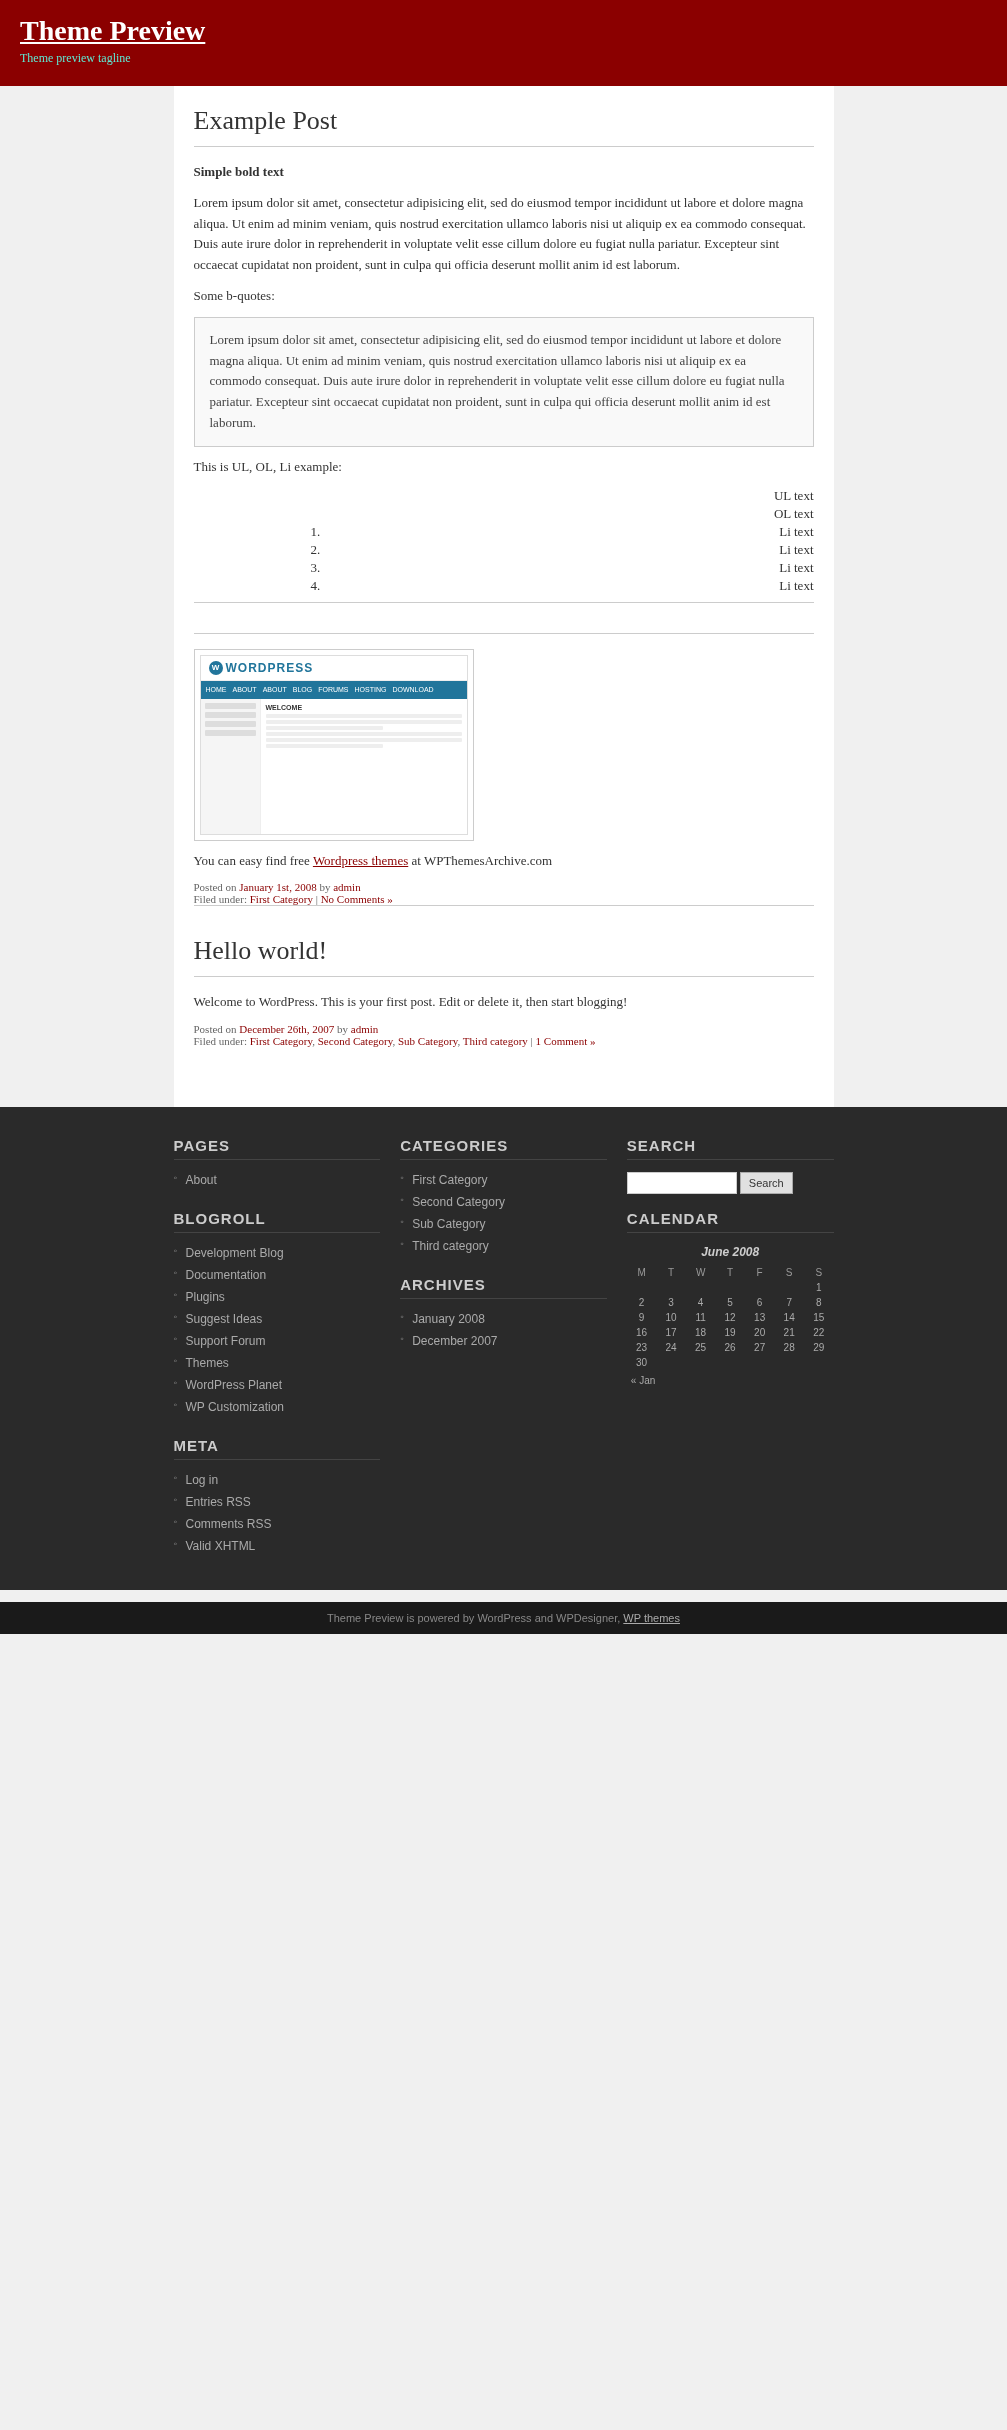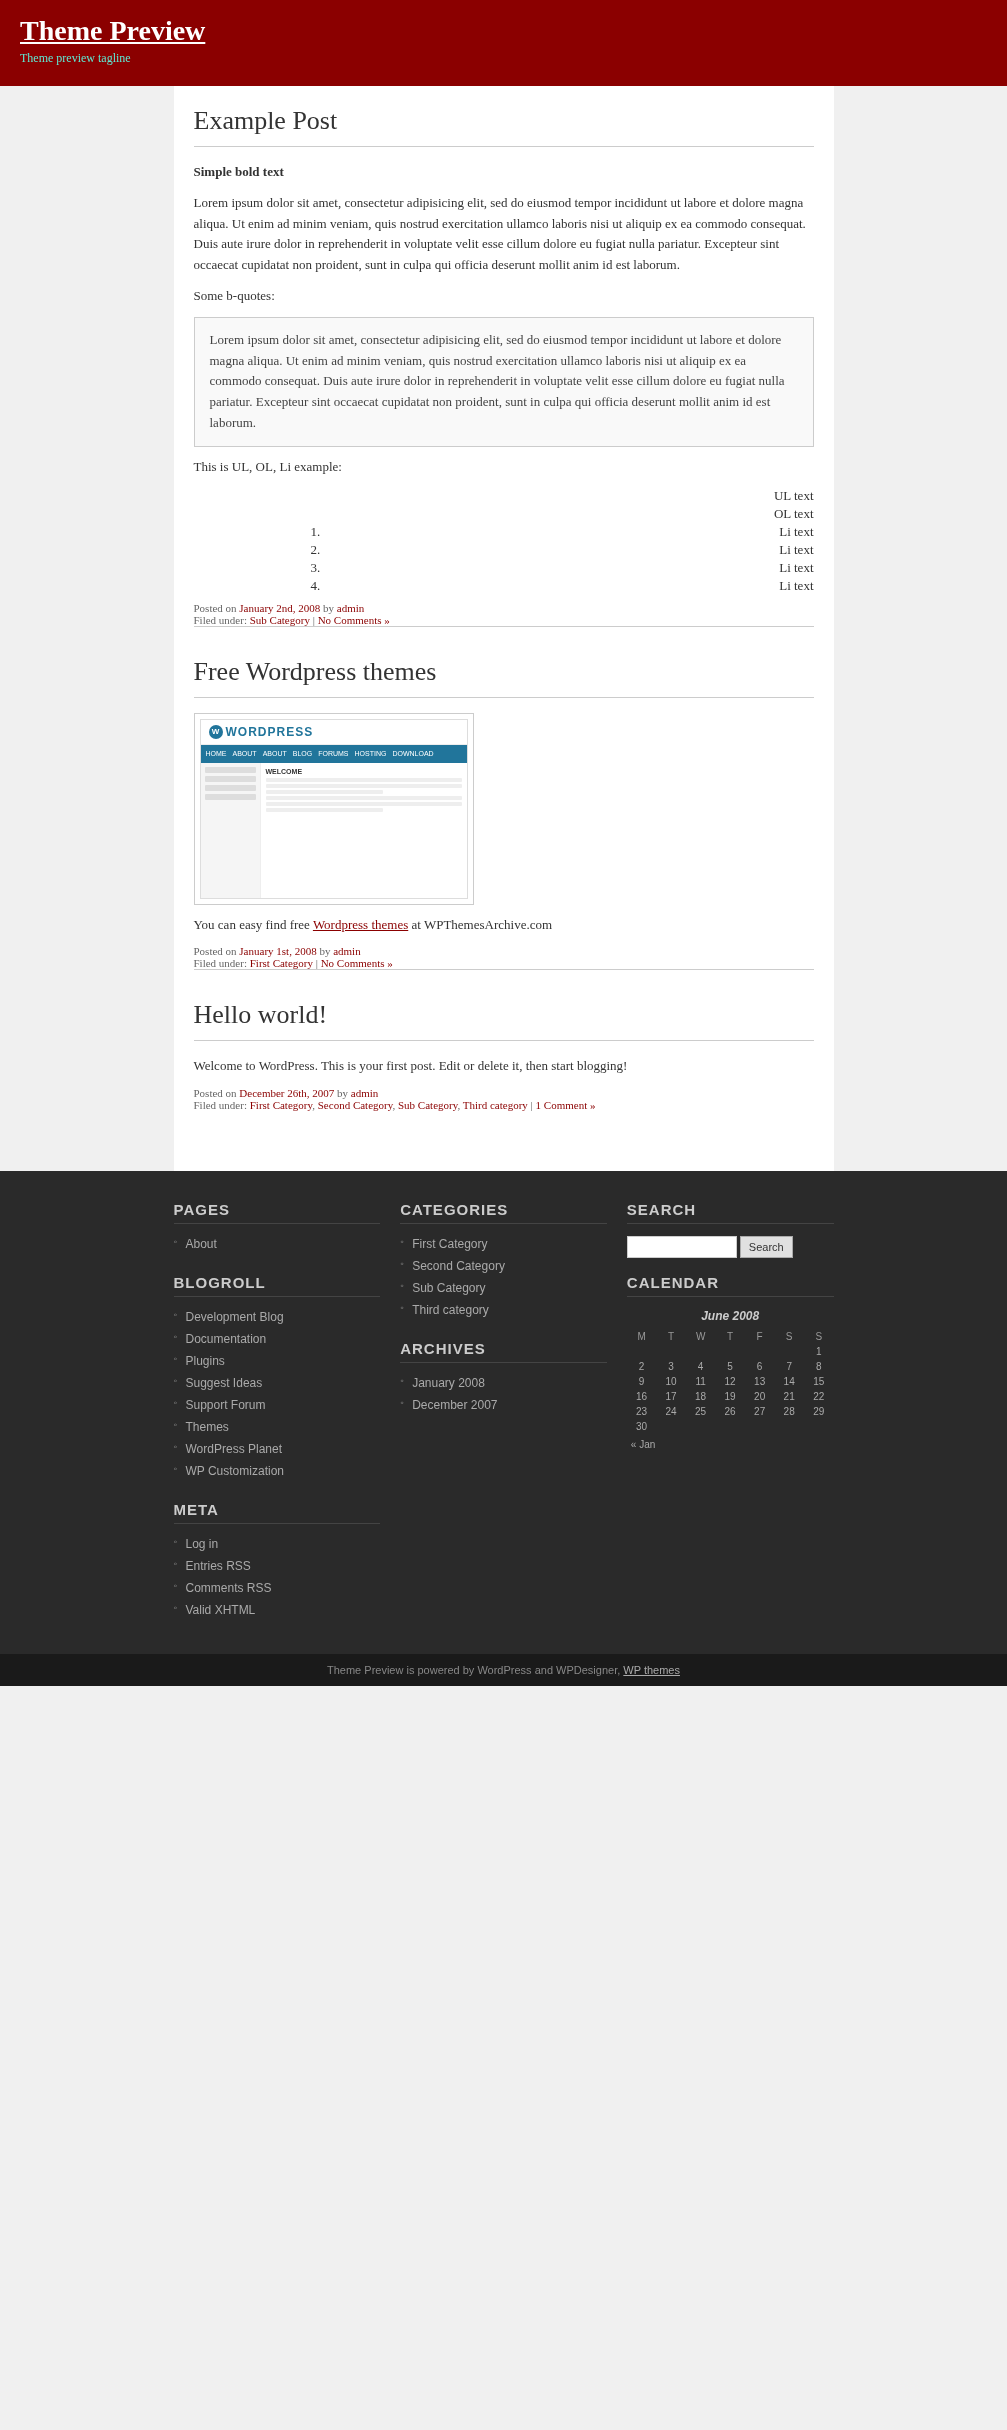--- a/index.html
+++ b/index.html
@@ -62,21 +62,21 @@
     
     .calendar { margin-top: 10px; font-family: Arial, sans-serif; font-size: 11px; color: #ccc; }
     .calendar-title { text-align: center; color: #ccc; font-weight: bold; font-size: 12px; margin-bottom: 6px; font-style: italic; }
     .calendar table { border-collapse: collapse; width: 100%; }
     .calendar th { text-align: center; padding: 2px 4px; color: #999; font-weight: normal; font-size: 10px; }
     .calendar td { text-align: center; padding: 2px 4px; color: #aaa; font-size: 10px; }
     .calendar td.prev-nav { text-align: left; padding-top: 5px; }
     .calendar td.prev-nav a { color: #aaa; text-decoration: none; }
 
     
-    #footer-bottom { background: #1a1a1a; padding: 10px 20px; text-align: center; }
+    #footer-bottom { background: #1a1a1a; padding: 10px 20px; text-align: center; margin-top: 12px; }
     #footer-bottom p { color: #888; font-size: 11px; font-family: Arial, sans-serif; }
     #footer-bottom a { color: #aaa; text-decoration: underline; }
 
     .section-divider { height: 1px; background: #ccc; margin: 5px 0 15px 0; }
   </style>
 </head>
 <body>
 
 <div id="header">
   <h1>
@@ -102,33 +102,23 @@
           <li>OL text</li>
           <ol>
             <li>Li text</li>
             <li>Li text</li>
             <li>Li text</li>
             <li>Li text</li>
           </ol>
         </ul>
       </ul>
     </div>
-    <div class="post-meta">
-      <span>Posted on</span>
-      <a href="#">January 2nd, 2008</a>
-      <span>by</span>
-      <a href="#">admin</a><br>
-      <span>Filed under:</span>
-      <a href="#">Sub Category</a> |
-      <a href="#">No Comments »</a>
-    </div>
   </div>
 
   <div class="post">
-    <h2>Free Wordpress themes</h2>
     <div class="section-divider"></div>
     <div class="post-content">
 
       <div class="wordpress-screenshot">
         <div class="wp-screenshot-inner">
           <div class="wp-logo-bar">
             <div class="wp-logo-circle">
               <span>W</span>
             </div>
             <span class="wp-logo-text">WordPress</span>

